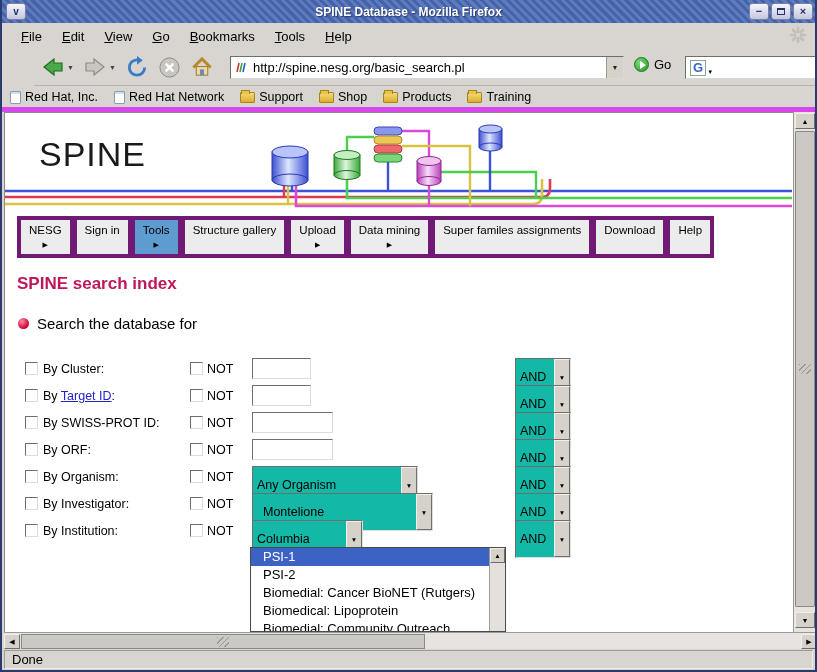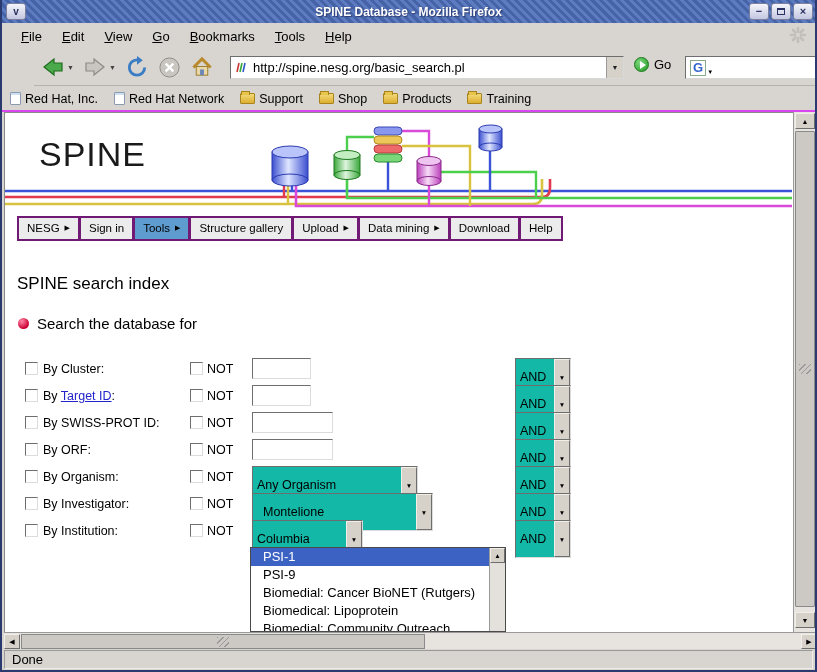--- a/index.html
+++ b/index.html
@@ -70,21 +70,21 @@
   #searchbox {
     position:absolute; left:651px; top:7px; width:155px; height:23px;
     background:#fff; border:1px solid; border-color:#6e6e6e #d8d8d8 #d8d8d8 #6e6e6e;
     display:flex; align-items:center; padding-left:4px;
   }
   #g-icon { font-size:13px; font-weight:bold; color:#3366cc; border:1px solid #88aa88; padding:0 2px; line-height:14px; }
   #g-caret { font-size:6px; color:#000; margin-left:1px; margin-top:8px; }
   
   #bookmarks {
     position:absolute; left:0; top:87px; width:813px; height:25px;
-    background:#d8d4d0; border-bottom:2px solid #d946ef;
+    background:#d8d4d0; border-bottom:5px solid #d946ef;
     display:flex; align-items:center; padding-left:8px; gap:16px;
   }
   .bm-item { display:flex; align-items:center; gap:4px; font-size:12.5px; color:#000; }
   .page-ico { width:11px; height:13px; background:#fff; border:1px solid #8a9ab0; border-radius:1px;
     box-shadow:inset 0 2px 0 #cfe0f0; }
   .folder-ico { position:relative; width:15px; height:11px; background:linear-gradient(#f3da7a,#ddae30);
     border:1px solid #a8841e; border-radius:1px; }
   .folder-ico:before { content:""; position:absolute; left:0; top:-3px; width:7px; height:3px;
     background:#e8c44a; border:1px solid #a8841e; border-bottom:none; }
   
@@ -94,27 +94,27 @@
   }
   #page { position:absolute; left:0; top:0; width:787px; height:519px; overflow:hidden; background:#fff; }
   
   #site-logo { position:absolute; left:34px; top:22px; font-size:34px; color:#1a1a1a; letter-spacing:1px; }
   #site-tagline { position:absolute; left:46px; top:56px; font-size:12px; color:#1a1a1a; }
   #header-svg { position:absolute; left:0; top:4px; }
   
   #tabs { position:absolute; left:13px; top:103px; display:flex; }
   .tab {
     display:flex; align-items:center; gap:5px;
-    border:2px solid #701a75; margin-left:-1px; padding:4px 8px 5px 8px;
-    background:#ececec; font-size:11.5px; color:#000; white-space:nowrap;
+    border:4px solid #701a75; margin-left:-1px; padding:4px 8px 5px 8px;
+    background:#ececec; font-size:11.5px; color:#000; white-space:nowrap;flex-direction:column;
   }
   .tab.active { background:#5e9ccf; }
   .tab-arrow { font-size:7px; color:#000; }
   
-  #page-heading { position:absolute; left:12px; top:161px; font-size:17px; font-weight:normal; color:#000000; }
+  #page-heading { position:absolute; left:12px; top:161px; font-size:17px; font-weight:bold; color:#be185d; }
   #section-line { position:absolute; left:13px; top:202px; display:flex; align-items:center; gap:8px; }
   #red-bullet { width:11px; height:11px; border-radius:50%;
     background:radial-gradient(circle at 35% 30%,#ff88a8,#cc0033 70%); }
   #section-label { font-size:15px; color:#000; }
   
   .frow { position:absolute; left:0; height:22px; }
   .cb { position:absolute; width:13px; height:13px; background:#fff;
     border:1px solid; border-color:#6e6e6e #dcdcdc #dcdcdc #6e6e6e; top:2px; }
   .cb.c1 { left:20px; } .cb.c2 { left:185px; }
   .flabel { position:absolute; left:38px; top:2px; font-size:12.5px; color:#000; white-space:nowrap; }
@@ -375,20 +375,23 @@
           </span>
         <span class="tab">
             <span>Upload</span>
             <span class="tab-arrow">▶</span>
           </span>
         <span class="tab">
             <span>Data mining</span>
             <span class="tab-arrow">▶</span>
           </span>
         <span class="tab">
+            <span>Super familes assignments</span>
+          </span>
+        <span class="tab">
             <span>Download</span>
           </span>
         <span class="tab">
             <span>Help</span>
           </span>
       </div>
 
       <h1 id="page-heading">SPINE search index</h1>
 
       <div id="section-line">
@@ -484,21 +487,21 @@
             <span class="selbtn">▼</span>
           </div>
         <div class="fselect andsel">
             <span class="selval">AND</span>
             <span class="selbtn">▼</span>
           </div>
       </div>
 
       <div id="listbox">
         <div class="lb-item sel">PSI-1</div>
-        <div class="lb-item">PSI-9</div>
+        <div class="lb-item">PSI-2</div>
         <div class="lb-item">Biomedial: Cancer BioNET (Rutgers)</div>
         <div class="lb-item">Biomedical: Lipoprotein</div>
         <div class="lb-item">Biomedial: Community Outreach</div>
         <div id="lb-scroll">
           <div id="lb-up">▲</div>
         </div>
       </div>
 
     </div>
   </div>

